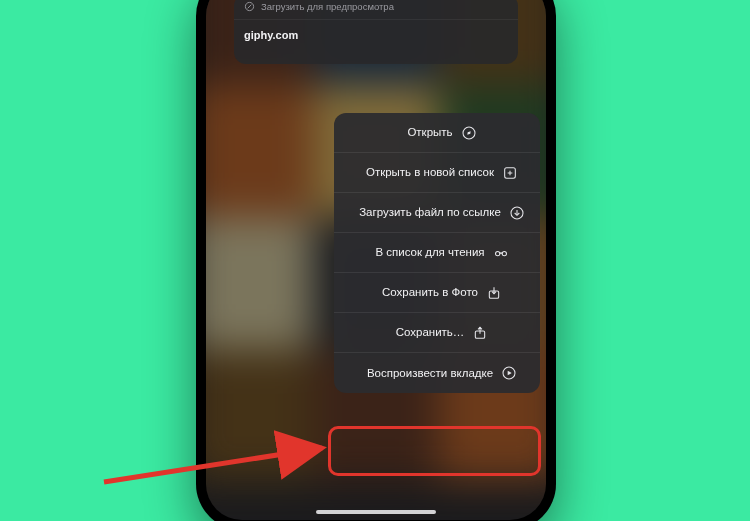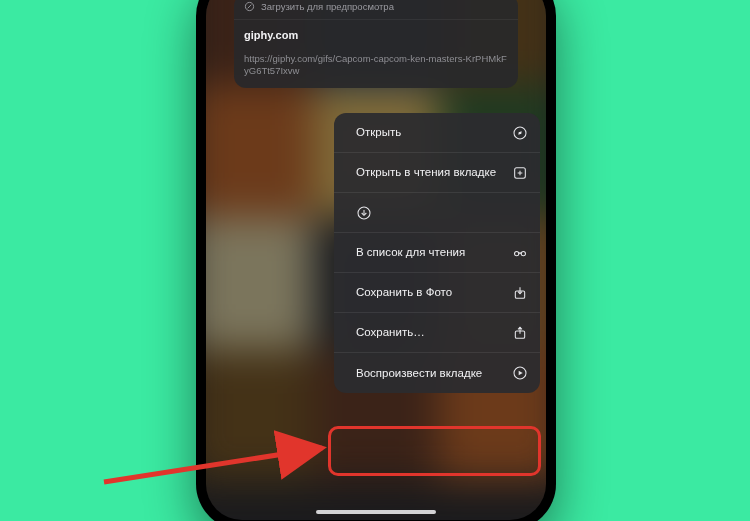--- a/index.html
+++ b/index.html
@@ -86,21 +86,21 @@
     top: 133px;
     width: 206px;
     background: rgba(44,44,47,.94);
     border-radius: 12px;
     overflow: hidden;
   }
   .menu-item {
     position: relative;
     display: flex;
     align-items: center;
-    justify-content: space-between;
+    justify-content: center;
     padding: 10px 12px 10px 22px;
     color: #f2f2f4;
     font-size: 11.5px;
     min-height: 40px;
     border-bottom: 1px solid rgba(255,255,255,.08);
     cursor: pointer;
   }
   .menu-item:last-child { border-bottom: none; }
   .menu-item .label { line-height: 1.25; padding-right: 8px; }
   .menu-item .ico {
@@ -166,50 +166,50 @@
           <span class="hint-icon">
             <svg width="11" height="11" viewBox="0 0 24 24" fill="none" stroke="#9a9aa0" stroke-width="2">
               <circle cx="12" cy="12" r="9"></circle>
                 <line x1="8" y1="16" x2="16" y2="8"></line>
             </svg>
           </span>
           <span>Загрузить для предпросмотра</span>
         </div>
         <div class="preview-body">
           <div class="preview-domain">giphy.com</div>
-          <div class="preview-url">https://giphy.com/gifs/Capcom-capcom-ken-masters-KrPHMkFyG6Tt57Ixvw</div>
         </div>
       </div>
     </div>
 
     <div class="menu">
 
       <div class="menu-item">
         <span class="label">Открыть</span>
         <span class="ico">
           <svg width="16" height="16" viewBox="0 0 24 24" fill="none" stroke="currentColor" stroke-width="1.6">
             <circle cx="12" cy="12" r="9"></circle>
               <polygon points="14.5,9.5 10,11 9.5,14.5 14,13" fill="currentColor" stroke="none"></polygon>
           </svg>
         </span>
       </div>
 
       <div class="menu-item">
-        <span class="label">Открыть в чтения вкладке</span>
+        <span class="label">Открыть в новой список</span>
         <span class="ico">
           <svg width="16" height="16" viewBox="0 0 24 24" fill="none" stroke="currentColor" stroke-width="1.6">
             <rect x="4" y="4" width="16" height="16" rx="3"></rect>
               <line x1="12" y1="8.5" x2="12" y2="15.5"></line>
               <line x1="8.5" y1="12" x2="15.5" y2="12"></line>
           </svg>
         </span>
       </div>
 
 
       <div class="menu-item">
+        <span class="label">Загрузить файл по ссылке</span>
         <span class="ico">
           <svg width="16" height="16" viewBox="0 0 24 24" fill="none" stroke="currentColor" stroke-width="1.6">
             <circle cx="12" cy="12" r="9"></circle>
               <line x1="12" y1="7.5" x2="12" y2="14.5"></line>
               <polyline points="8.5 12 12 15.5 15.5 12"></polyline>
           </svg>
         </span>
       </div>
 
       <div class="menu-item">

